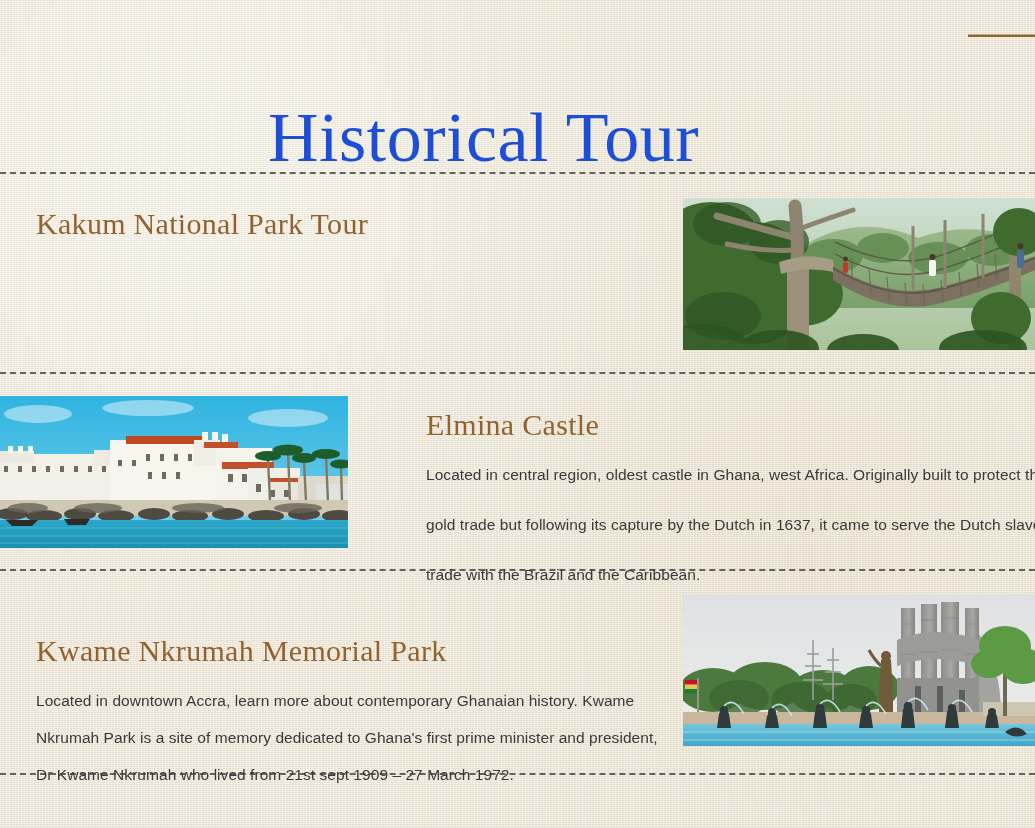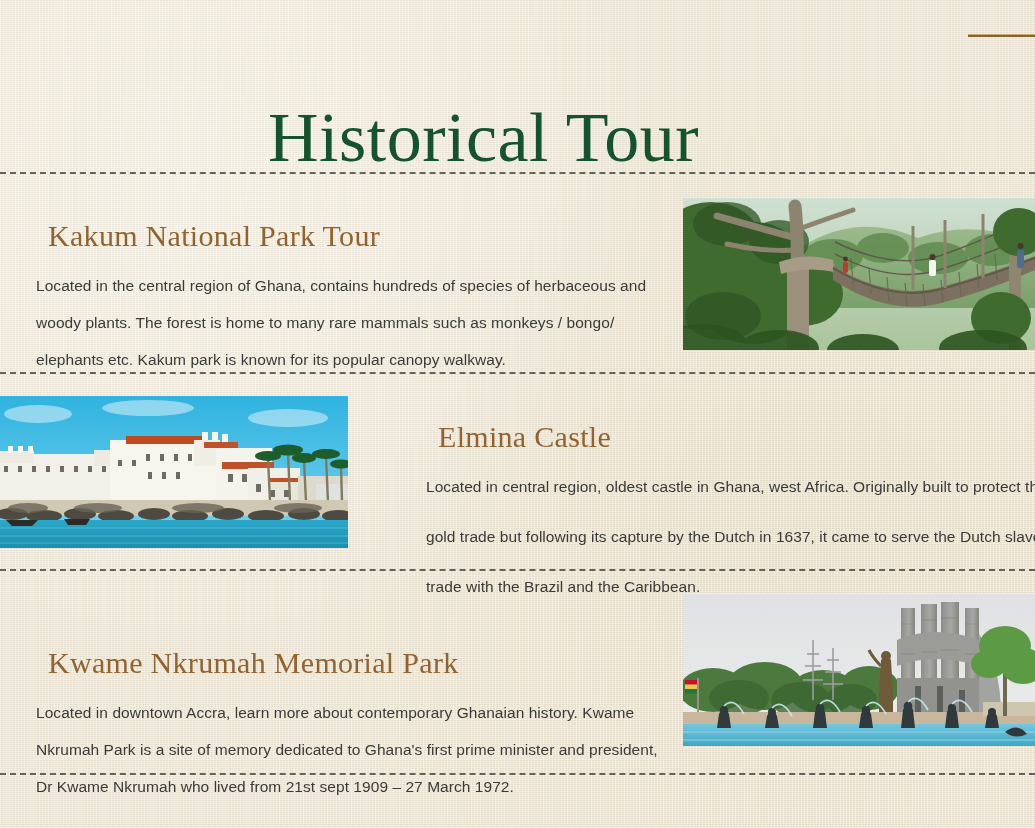--- a/index.html
+++ b/index.html
@@ -51,21 +51,21 @@
   .page-title {
     position: absolute;
     top: 49px;
     left: 0;
     width: 967px;
     text-align: center;
     font-family: "Liberation Serif", "DejaVu Serif", serif;
     font-size: 70px;
     line-height: 84px;
     letter-spacing: 0.5px;
-    color: #14532d;
+    color: #1d4ed8;
     font-weight: 400;
     white-space: nowrap;
   }
 
   
   .divider {
     position: absolute;
     left: 0;
     width: 1035px;
     height: 0;
@@ -81,21 +81,21 @@
   .section { position: absolute; }
 
   .section-heading {
     font-family: "Liberation Serif", "DejaVu Serif", serif;
     font-size: 30px;
     line-height: 36px;
     color: #92632f;
     font-weight: 400;
     letter-spacing: .3px;
     white-space: nowrap;
-    margin: 12px;
+    margin: 0;
   }
 
   .section-body {
     font-family: "Liberation Sans", sans-serif;
     font-size: 15.5px;
     line-height: 37px;
     color: #3a3a38;
     margin: 0;
     letter-spacing: .05px;
   }
@@ -134,21 +134,20 @@
 
   <h1 class="page-title">Historical Tour</h1>
 
   <div class="divider d1"></div>
   <div class="divider d2"></div>
   <div class="divider d3"></div>
   <div class="divider d4"></div>
 
   <div class="section sec-kakum">
     <h2 class="section-heading">Kakum National Park Tour</h2>
-    <p class="section-body">Located in the central region of Ghana, contains hundreds of species of herbaceous and woody plants. The forest is home to many rare mammals such as monkeys / bongo/ elephants etc. Kakum park is known for its popular canopy walkway.</p>
   </div>
 
   <div class="photo photo-kakum">
     <svg viewBox="0 0 352 152" preserveAspectRatio="none">
       <defs>
         <linearGradient id="skyK" x1="0" y1="0" x2="0" y2="1">
           <stop offset="0%" stop-color="#cfe0d2"></stop>
             <stop offset="100%" stop-color="#aac49b"></stop>
         </linearGradient>
         <linearGradient id="farHill" x1="0" y1="0" x2="0" y2="1">

